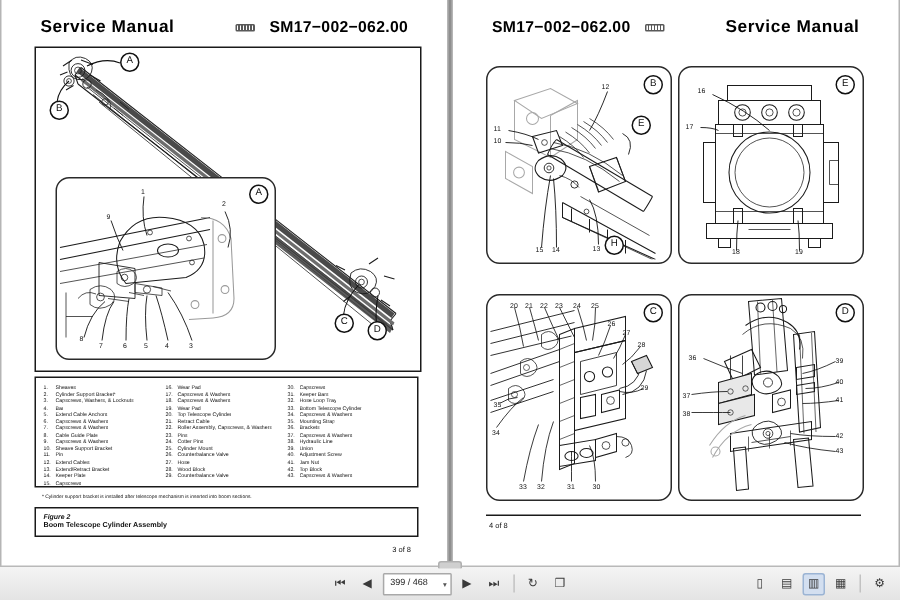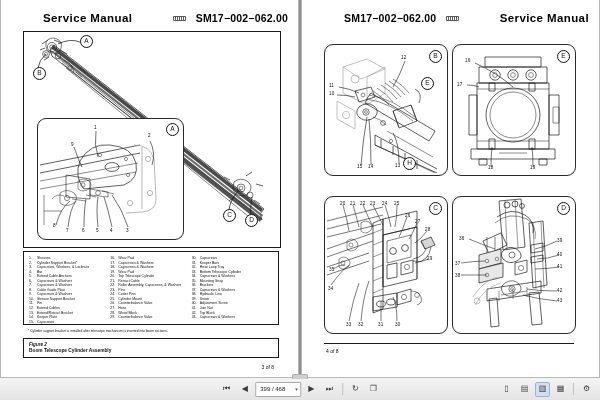--- a/index.html
+++ b/index.html
@@ -13,21 +13,21 @@
 
   
   .spread{position:absolute;left:0;top:0;width:600px;height:378px;background:#8f8f8f;
           display:flex;justify-content:center;align-items:flex-start;}
   .page{position:relative;width:297px;height:378px;background:#ffffff;overflow:hidden;}
   .page.left{box-shadow:0 0 0 1px #b5b5b5;}
   .page.right{box-shadow:0 0 0 1px #b5b5b5;}
   .gutter{width:4px;height:378px;background:#8f8f8f;}
 
   
-  .runhead{position:absolute;top:9px;left:16px;width:100%;height:18px;}
+  .runhead{position:absolute;top:9px;left:0;width:100%;height:18px;}
   .rh-inner{display:flex;align-items:center;height:18px;padding:0 26px;gap:10px;}
   .rh-inner.rtl{justify-content:flex-start;}
   .rh-title{font-size:11.5px;font-weight:bold;letter-spacing:.4px;color:#000;white-space:nowrap;}
   .rh-code{font-size:10.5px;font-weight:bold;letter-spacing:.2px;color:#000;white-space:nowrap;}
   .rh-logo{width:13px;height:5px;background:#3d3d3d;border-radius:1px;flex:none;
            position:relative;opacity:.85;}
   .rh-logo::after{content:"";position:absolute;left:1px;top:1px;width:11px;height:3px;
            background:repeating-linear-gradient(90deg,#fff 0 1px,transparent 1px 2px);}
   .rh-spacer{flex:1;}
 

